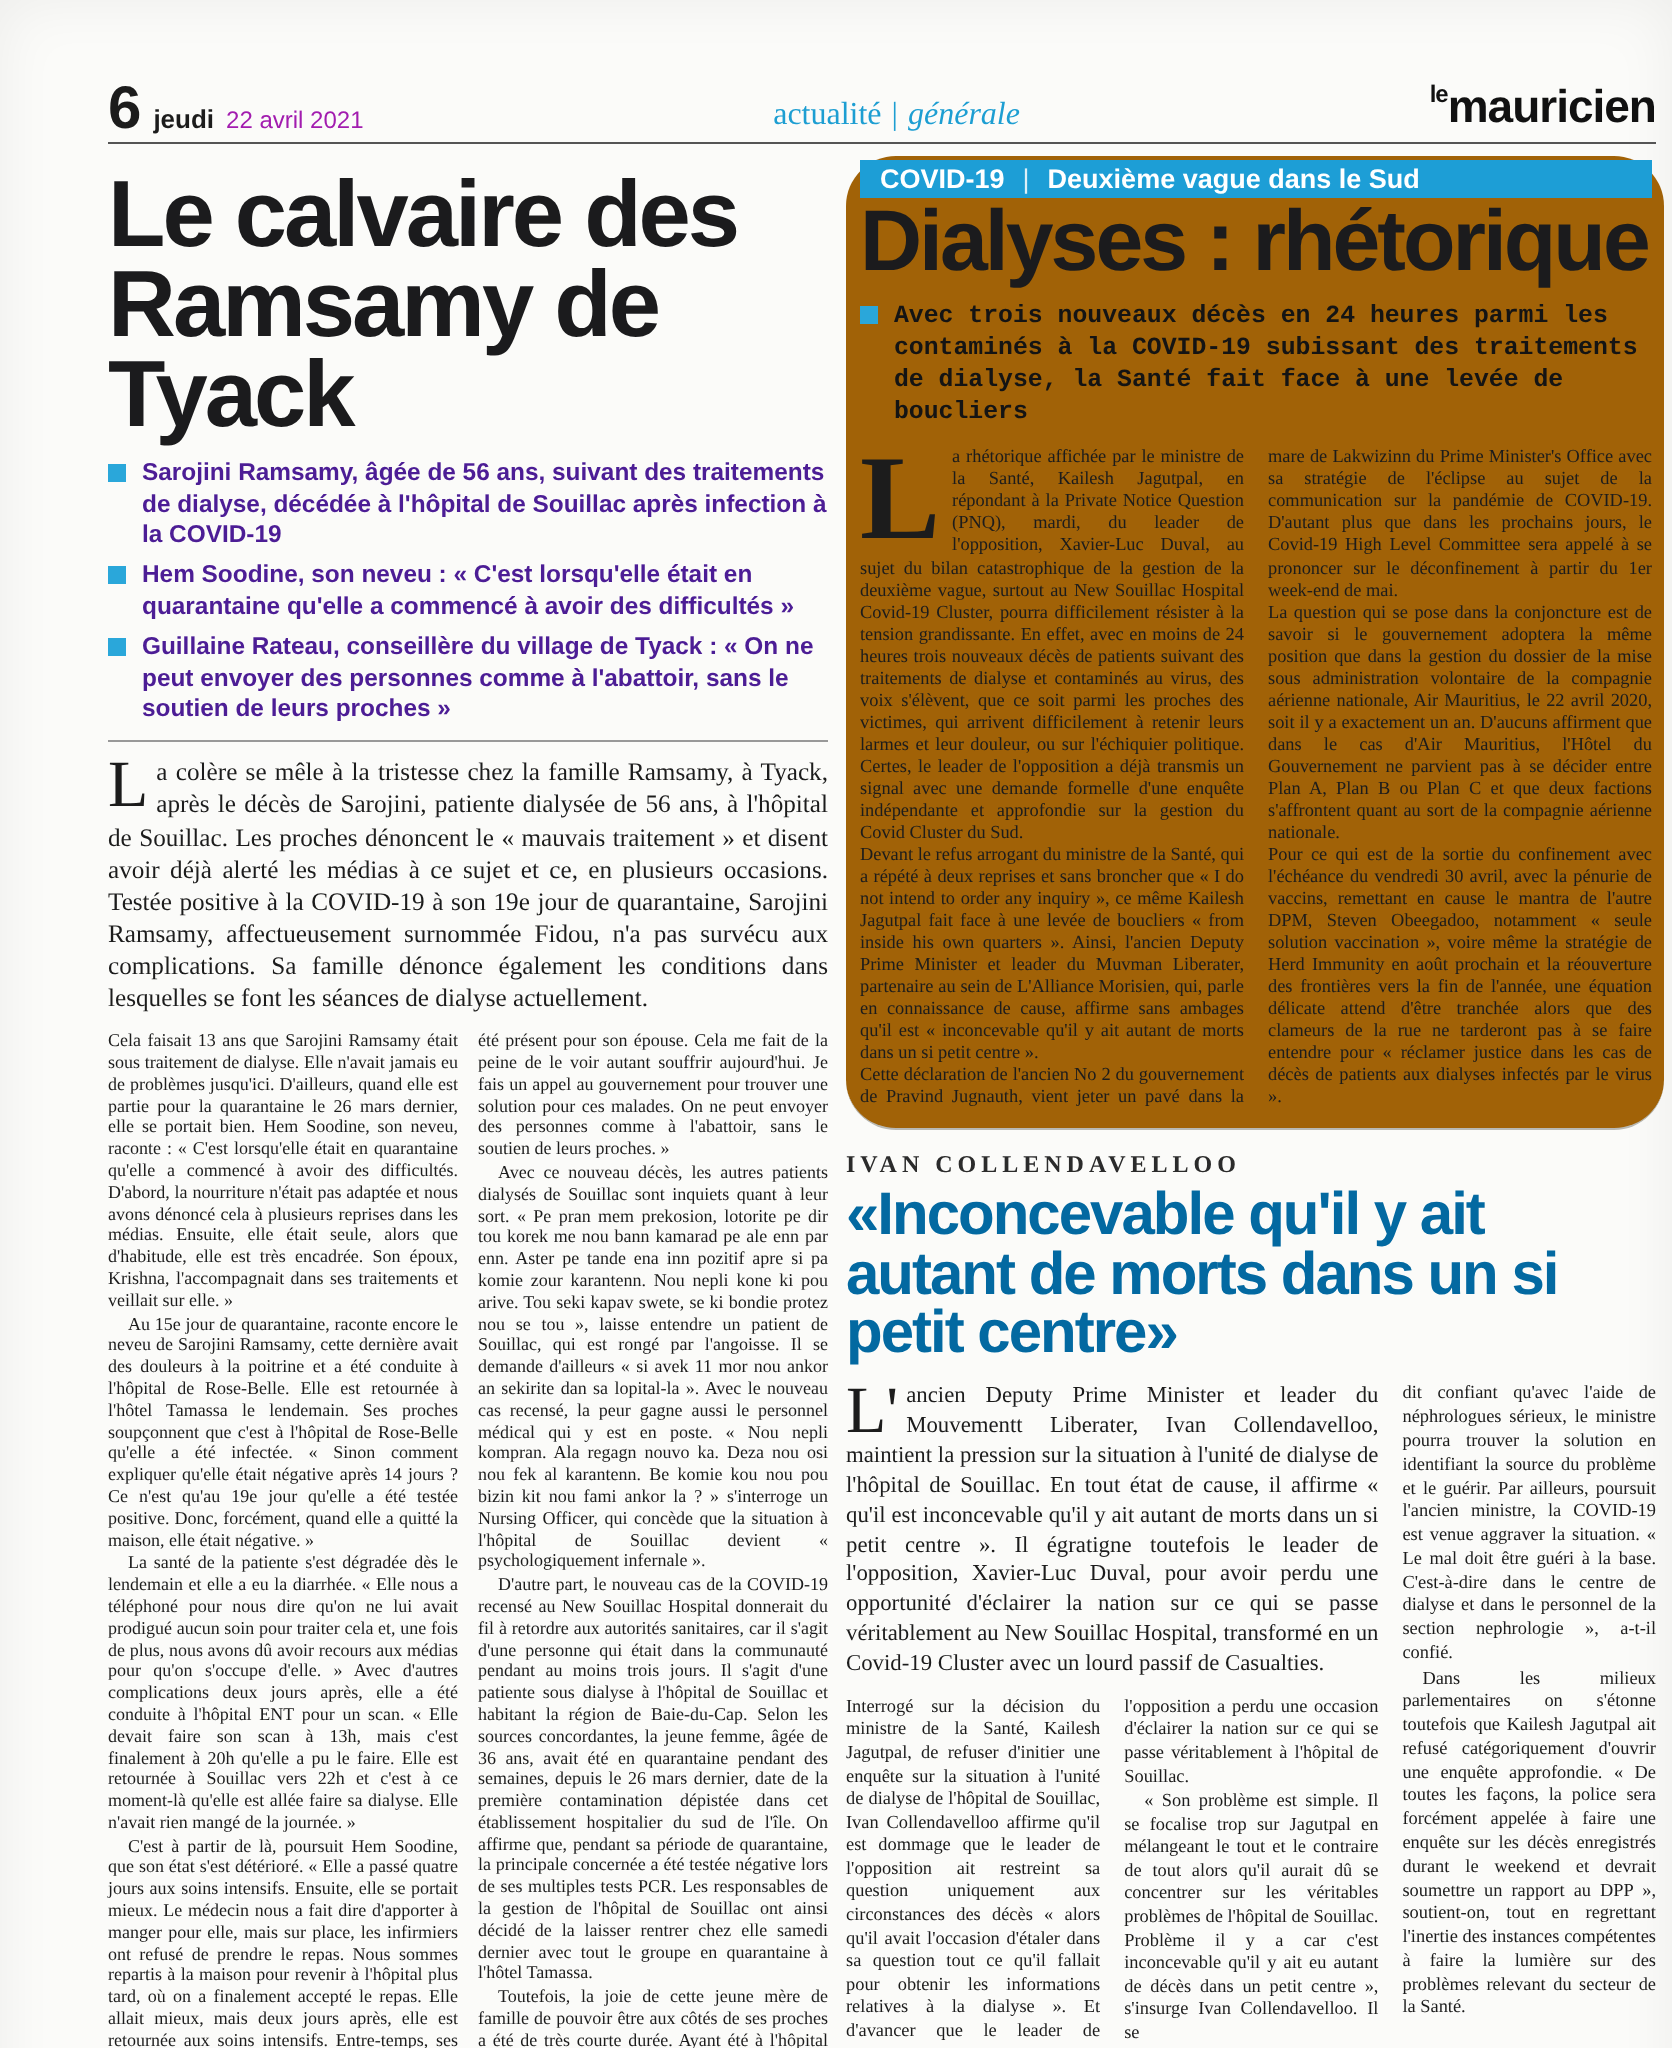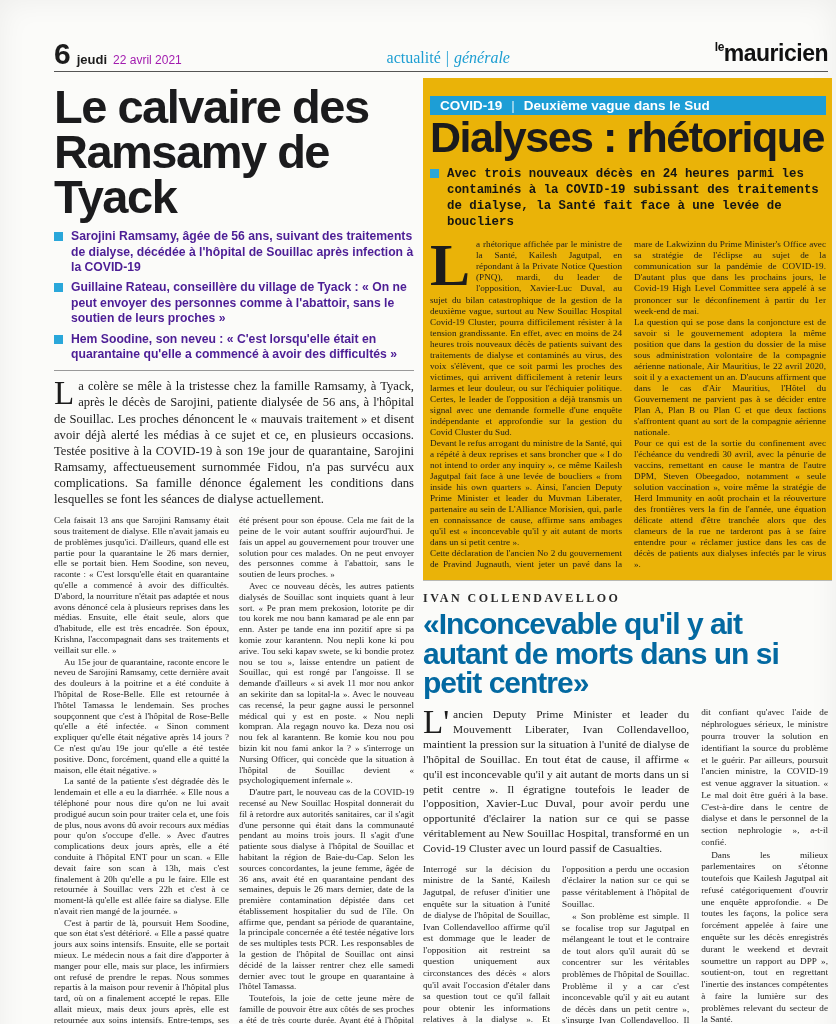--- a/index.html
+++ b/index.html
@@ -35,21 +35,21 @@
          font-weight:bold; font-size:12.2px; line-height:1.26; margin-bottom:5px; color:#4c1d95; }
   ul.bullets li::before { content:""; position:absolute; left:0; top:3px; width:9px; height:9px; background:#2aa7da; }
   .ruleL { border:none; border-top:1px solid #999; margin:4px 0 7px; }
   .lead { font-size:12.6px; line-height:1.28; text-align:justify; margin-bottom:8px; }
   .dropcap::first-letter { float:left; font-size:33px; line-height:.78; padding:3px 4px 0 0; }
   .bigdrop::first-letter { float:left; font-size:60px; line-height:.72; padding:5px 6px 0 0; font-weight:bold; }
   .cols2 { column-count:2; column-gap:10px; font-size:9px; line-height:1.2; text-align:justify; }
   .cols2 p + p, .qcols p + p, .qb-right p + p { text-indent:10px; margin-top:1px; }
 
   
-  .panel { background:#eab308; border-bottom:1px solid #b9b9b4; padding:18px 6px 10px 7px; }
+  .panel { background:#a16207; border-bottom:1px solid #b9b9b4; padding:2px 6px 10px 7px;border-radius:25px; }
   .banner { display:flex; align-items:center; gap:9px; background:#1d9ed6; color:#fff;
             font-family:"Liberation Sans",sans-serif; font-weight:bold; font-size:13.5px;
             padding:2px 10px; margin-bottom:2px; }
   .banner .bsep { font-weight:400; opacity:.85; }
   .h1R { font-family:"Liberation Sans",sans-serif; font-weight:bold; font-size:43px;
          line-height:.95; letter-spacing:-1.5px; color:#1b1b1d; margin:2px 0 8px; }
   .standfirst { position:relative; padding-left:17px; font-family:Liberation Mono, monospace;
          font-weight:bold; font-size:12.4px; line-height:1.3; margin-bottom:9px; color:#141414; }
   .standfirst::before { content:""; position:absolute; left:0; top:3px; width:9px; height:9px; background:#2aa7da; }
   .pcols { column-count:2; column-gap:12px; font-size:9.2px; line-height:1.2; text-align:justify; }
@@ -83,22 +83,22 @@
       <span class="le">le</span><span class="nm">mauricien</span>
     </div>
   </div>
 
   <div class="main">
 
     <div class="colL">
       <h1 class="h1L">Le calvaire des Ramsamy de Tyack</h1>
       <ul class="bullets">
         <li>Sarojini Ramsamy, âgée de 56 ans, suivant des traitements de dialyse, décédée à l'hôpital de Souillac après infection à la COVID-19</li>
+        <li>Hem Soodine, son neveu : « C'est lorsqu'elle était en quarantaine qu'elle a commencé à avoir des difficultés »</li>
         <li>Guillaine Rateau, conseillère du village de Tyack : « On ne peut envoyer des personnes comme à l'abattoir, sans le soutien de leurs proches »</li>
-        <li>Hem Soodine, son neveu : « C'est lorsqu'elle était en quarantaine qu'elle a commencé à avoir des difficultés »</li>
       </ul>
       <hr class="ruleL">
       <p class="lead dropcap">La colère se mêle à la tristesse chez la famille Ramsamy, à Tyack, après le décès de Sarojini, patiente dialysée de 56 ans, à l'hôpital de Souillac. Les proches dénoncent le « mauvais traitement » et disent avoir déjà alerté les médias à ce sujet et ce, en plusieurs occasions. Testée positive à la COVID-19 à son 19e jour de quarantaine, Sarojini Ramsamy, affectueusement surnommée Fidou, n'a pas survécu aux complications. Sa famille dénonce également les conditions dans lesquelles se font les séances de dialyse actuellement.</p>
       <div class="cols2">
           <p>Cela faisait 13 ans que Sarojini Ramsamy était sous traitement de dialyse. Elle n'avait jamais eu de problèmes jusqu'ici. D'ailleurs, quand elle est partie pour la quarantaine le 26 mars dernier, elle se portait bien. Hem Soodine, son neveu, raconte : « C'est lorsqu'elle était en quarantaine qu'elle a commencé à avoir des difficultés. D'abord, la nourriture n'était pas adaptée et nous avons dénoncé cela à plusieurs reprises dans les médias. Ensuite, elle était seule, alors que d'habitude, elle est très encadrée. Son époux, Krishna, l'accompagnait dans ses traitements et veillait sur elle. »</p>
           <p>Au 15e jour de quarantaine, raconte encore le neveu de Sarojini Ramsamy, cette dernière avait des douleurs à la poitrine et a été conduite à l'hôpital de Rose-Belle. Elle est retournée à l'hôtel Tamassa le lendemain. Ses proches soupçonnent que c'est à l'hôpital de Rose-Belle qu'elle a été infectée. « Sinon comment expliquer qu'elle était négative après 14 jours ? Ce n'est qu'au 19e jour qu'elle a été testée positive. Donc, forcément, quand elle a quitté la maison, elle était négative. »</p>
           <p>La santé de la patiente s'est dégradée dès le lendemain et elle a eu la diarrhée. « Elle nous a téléphoné pour nous dire qu'on ne lui avait prodigué aucun soin pour traiter cela et, une fois de plus, nous avons dû avoir recours aux médias pour qu'on s'occupe d'elle. » Avec d'autres complications deux jours après, elle a été conduite à l'hôpital ENT pour un scan. « Elle devait faire son scan à 13h, mais c'est finalement à 20h qu'elle a pu le faire. Elle est retournée à Souillac vers 22h et c'est à ce moment-là qu'elle est allée faire sa dialyse. Elle n'avait rien mangé de la journée. »</p>
           <p>C'est à partir de là, poursuit Hem Soodine, que son état s'est détérioré. « Elle a passé quatre jours aux soins intensifs. Ensuite, elle se portait mieux. Le médecin nous a fait dire d'apporter à manger pour elle, mais sur place, les infirmiers ont refusé de prendre le repas. Nous sommes repartis à la maison pour revenir à l'hôpital plus tard, où on a finalement accepté le repas. Elle allait mieux, mais deux jours après, elle est retournée aux soins intensifs. Entre-temps, ses séances de dialyse étaient On and Off. »</p>
           <p>Lundi dernier, la famille a appris que Sarojini Ramsamy avait été placée sous respiration artificielle. Le lendemain, son état s'était encore détérioré. Elle est décédée mercredi matin. Ses proches se disent bouleversés par ce départ et révoltés par les conditions dans lesquelles elle a passé ses derniers jours. « Nous avons eu beaucoup de soutien, notamment de la part du groupe Awareness de Tyack, des conseillers du village et des voisins. Son époux et ses deux fils étaient toujours là pour elle. »</p>
           <p>Guillaine Rateau, conseillère du village, justement, trouve inacceptable la façon dont les patients dialysés ont été traités. « Madame Ramsamy a un époux exemplaire qui a toujours été présent pour son épouse. Cela me fait de la peine de le voir autant souffrir aujourd'hui. Je fais un appel au gouvernement pour trouver une solution pour ces malades. On ne peut envoyer des personnes comme à l'abattoir, sans le soutien de leurs proches. »</p>

